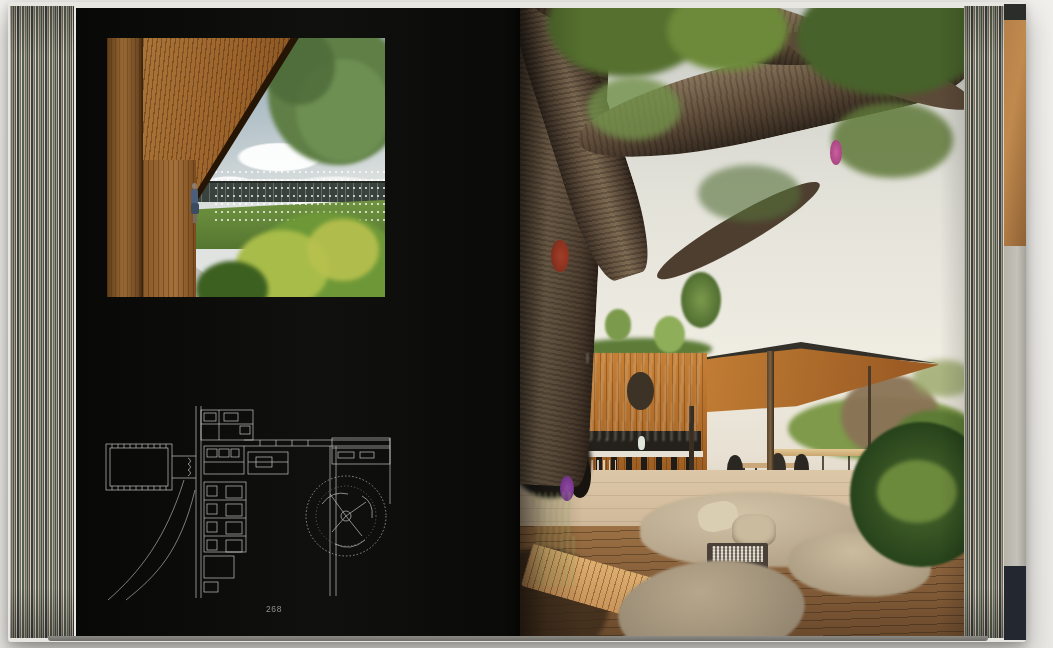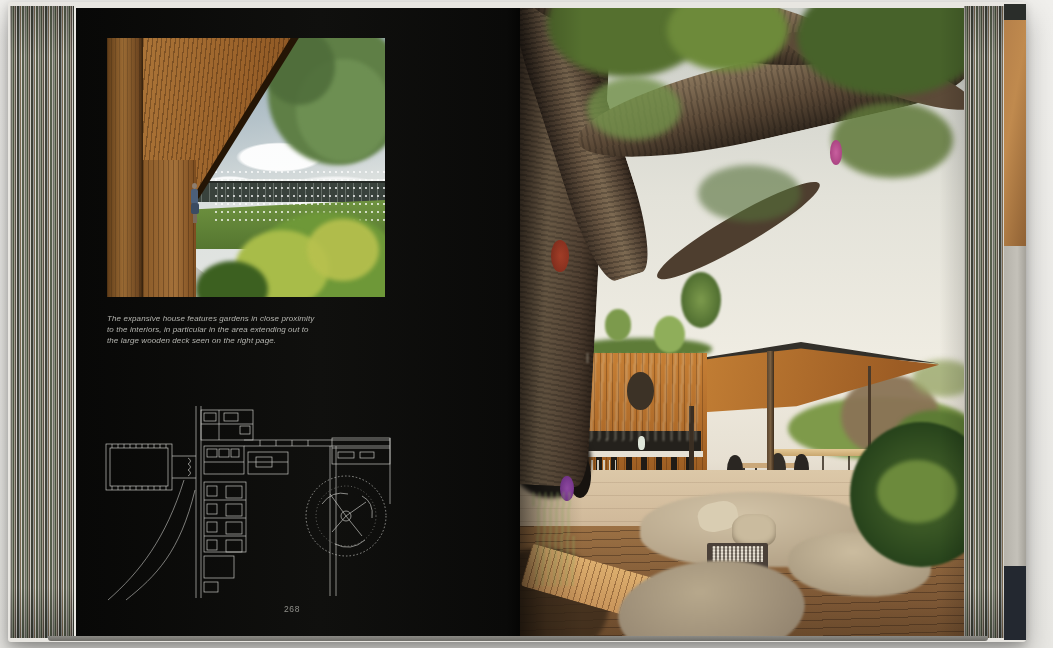--- a/index.html
+++ b/index.html
@@ -71,21 +71,21 @@
       linear-gradient(90deg,#5f3c18,#9a6a33 45%,#6f4721 88%,#33200c);}
   .lp-person{left:29.5%;top:56%;width:11px;height:40px;filter:blur(.6px);}
   .lp-person .head{left:3px;top:0;width:5px;height:6px;border-radius:50%;background:#8d7d6e;}
   .lp-person .torso{left:2px;top:6px;width:7px;height:15px;border-radius:2px;background:#4c5f7a;}
   .lp-person .skirt{left:2px;top:20px;width:8px;height:11px;border-radius:2px;background:#3b4b62;}
   .lp-person .legs{left:4px;top:31px;width:4px;height:9px;background:#79695a;}
 
   #caption{left:31px;top:305px;width:214px;color:#b5b5b0;font-size:8px;
       font-style:italic;line-height:1.38;letter-spacing:.1px;}
   #plan{left:24px;top:396px;width:300px;height:198px;}
-  #page-number{left:190px;top:596px;width:52px;text-align:center;color:#8f8f8a;
+  #page-number{left:190px;top:596px;width:52px;color:#8f8f8a;
       font-size:8.5px;letter-spacing:.6px;}
 
   
   #right-page{left:512px;top:6px;width:446px;height:628px;overflow:hidden;
       background:linear-gradient(180deg,#c9ccc6 0%,#e3e2d9 30%,#efece2 55%,#e7e0d2 72%,#d8cdbb 80%);}
   .bark{background:
       repeating-linear-gradient(8deg,rgba(0,0,0,.20) 0 2px,rgba(0,0,0,0) 2px 5px),
       linear-gradient(90deg,#3a2e24,#6a5743 35%,#7d6a52 55%,#4e3e30 85%,#2f241b);}
   .barkh{background:
       repeating-linear-gradient(94deg,rgba(0,0,0,.18) 0 2px,rgba(0,0,0,0) 2px 6px),
@@ -128,21 +128,20 @@
       <div class="abs lp-wall"></div>
       <div class="abs lp-column"></div>
       <div class="abs lp-person">
         <div class="abs head"></div>
         <div class="abs torso"></div>
         <div class="abs skirt"></div>
         <div class="abs legs"></div>
       </div>
     </div>
 
-    <div class="abs" id="caption">The expansive house features gardens in close proximity to the interiors, in particular in the area extending out to the large wooden deck seen on the right page.</div>
 
     <svg class="abs" id="plan" viewBox="0 0 300 198">
       <g stroke="#d6d6d1" fill="none" stroke-width="0.7" opacity="0.9">
 
         <rect x="6" y="40" width="66" height="46"></rect>
         <rect x="10" y="44" width="58" height="38"></rect>
         <path d="M12 40v4M18 40v4M24 40v4M30 40v4M36 40v4M42 40v4M48 40v4M54 40v4M60 40v4M66 40v4"></path>
         <path d="M12 82v4M18 82v4M24 82v4M30 82v4M36 82v4M42 82v4M48 82v4M54 82v4M60 82v4M66 82v4"></path>
         <path d="M72 52h24M72 74h24"></path>
         <path d="M88 54q5 3 0 6q5 3 0 6q5 3 0 6"></path>

